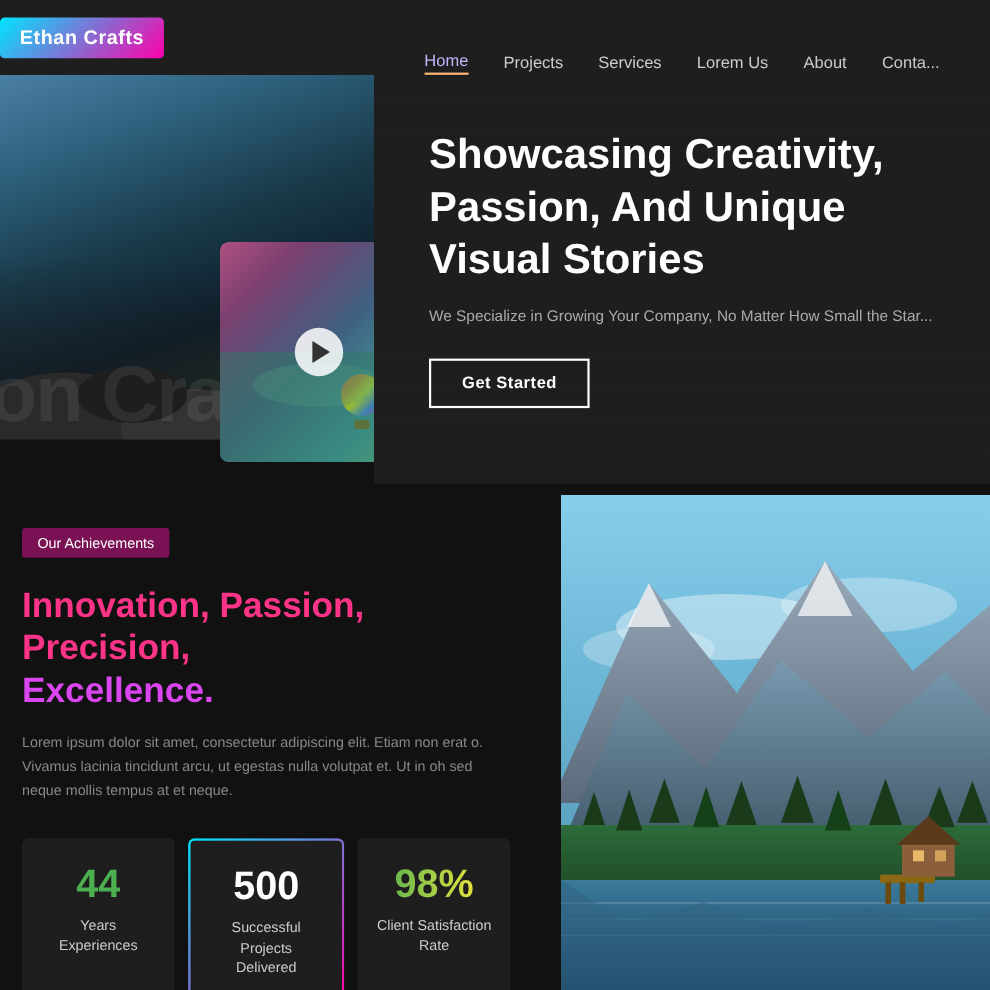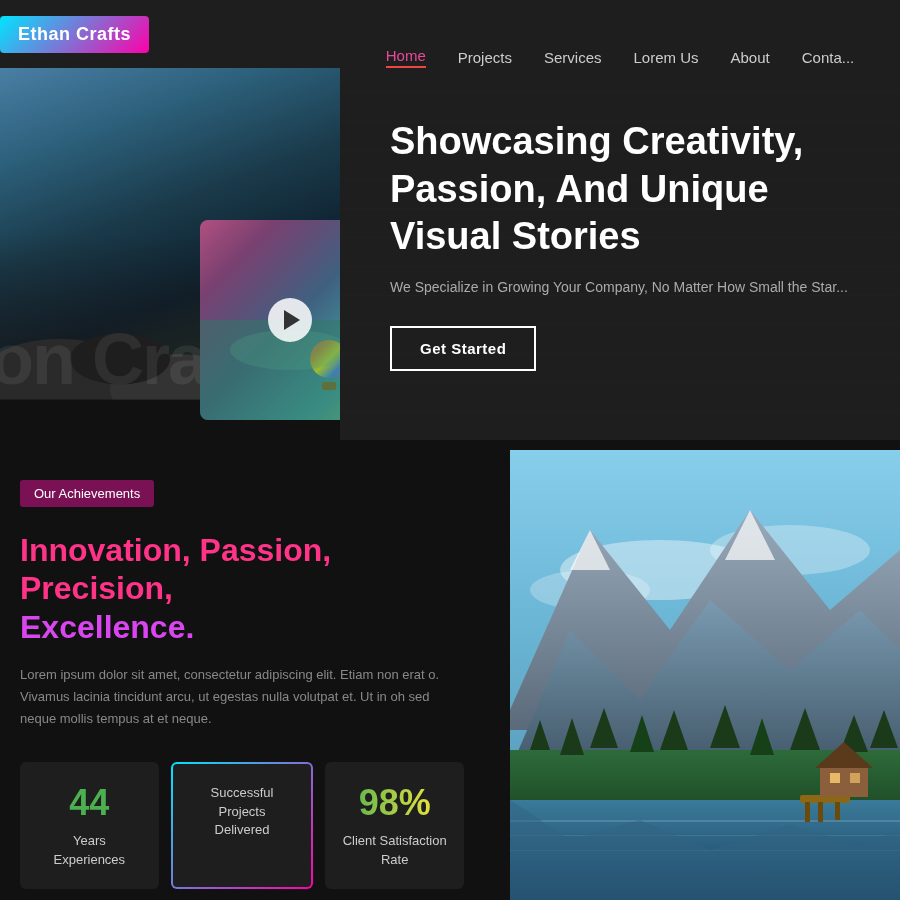--- a/index.html
+++ b/index.html
@@ -46,22 +46,22 @@
       justify-content: center;
       gap: 32px;
     }
     .nav-item {
       font-size: 15px;
       color: #ccc;
       cursor: pointer;
       text-decoration: none;
     }
     .nav-item.active {
-      color: #ec4899;
-      border-bottom: 2px solid #ef4444;
+      color: #c4b5fd;
+      border-bottom: 2px solid #fdba74;
       padding-bottom: 2px;
     }
 
     
     .hero-section {
       position: absolute;
       top: 68px;
       left: 0;
       width: 900px;
       height: 372px;
@@ -393,20 +393,21 @@
 
     
     <div class="stats-row">
 
       <div class="stat-card">
         <div class="stat-number num-green">44</div>
         <div class="stat-label">Years<br>Experiences</div>
       </div>
 
       <div class="stat-card bordered">
+        <div class="stat-number num-white">500</div>
         <div class="stat-label">Successful Projects<br>Delivered</div>
       </div>
 
       <div class="stat-card">
         <div class="stat-number num-gradient">98%</div>
         <div class="stat-label">Client Satisfaction<br>Rate</div>
       </div>
 
     </div>
   </div>

